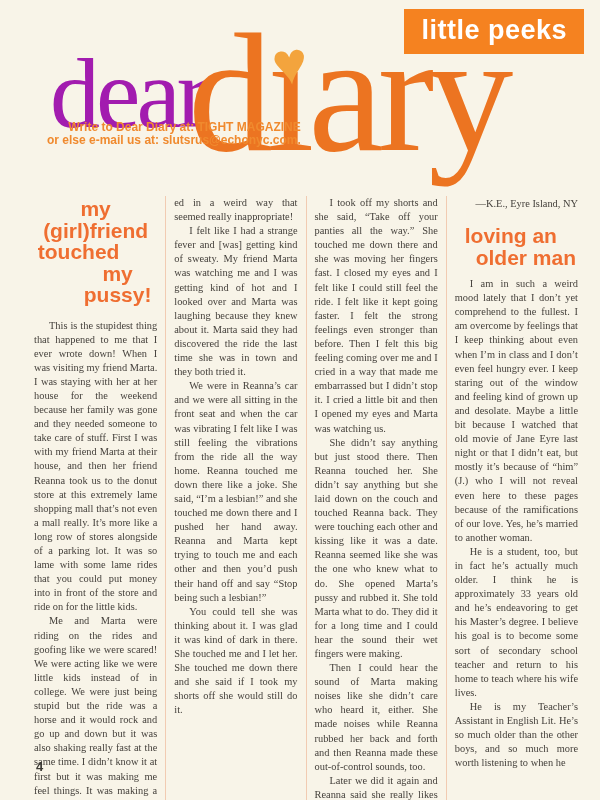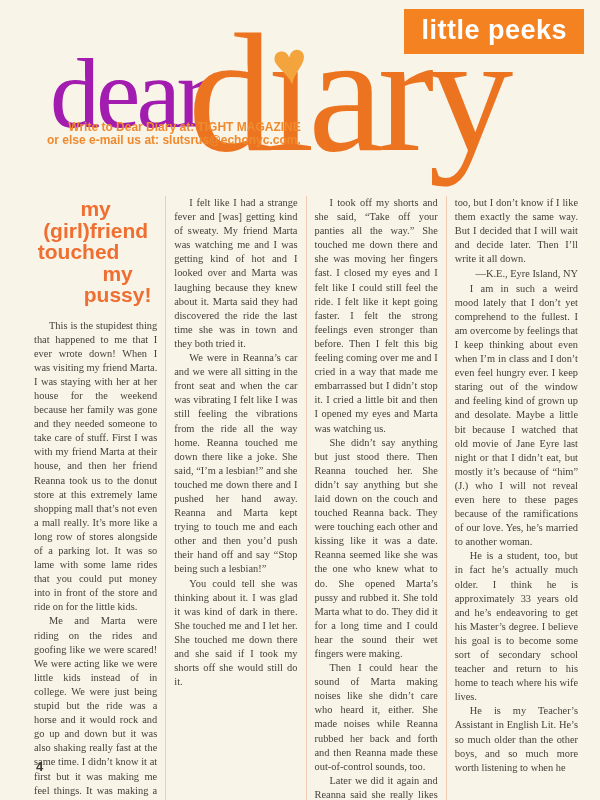--- a/index.html
+++ b/index.html
@@ -92,35 +92,39 @@
       <div class="headline h1">
         <div class="h1line1">my (girl)friend</div>
         <div class="h1line2">touched</div>
         <div class="h1line3">my pussy!</div>
       </div>
       <p>This is the stupidest thing that happened to me that I ever wrote down! When I was visiting my friend Marta. I was staying with her at her house for the weekend because her family was gone and they needed someone to take care of stuff. First I was with my friend Marta at their house, and then her friend Reanna took us to the donut store at this extremely lame shopping mall that’s not even a mall really. It’s more like a long row of stores alongside of a parking lot. It was so lame with some lame rides that you could put money into in front of the store and ride on for the little kids.</p>
       <p>Me and Marta were riding on the rides and goofing like we were scared! We were acting like we were little kids instead of in college. We were just being stupid but the ride was a horse and it would rock and go up and down but it was also shaking really fast at the same time. I didn’t know it at first but it was making me feel things. It was making a humming feeling between my legs! I was holding it in between my legs and it was trembling on me and making me feel things I wasn’t expecting. Like excit-</p>
     </div>
 
     <div class="col">
+      <p class="noindent">ed in a weird way that seemed really inappropriate!</p>
       <p>I felt like I had a strange fever and [was] getting kind of sweaty. My friend Marta was watching me and I was getting kind of hot and I looked over and Marta was laughing because they knew about it. Marta said they had discovered the ride the last time she was in town and they both tried it.</p>
       <p>We were in Reanna’s car and we were all sitting in the front seat and when the car was vibrating I felt like I was still feeling the vibrations from the ride all the way home. Reanna touched me down there like a joke. She said, “I’m a lesbian!” and she touched me down there and I pushed her hand away. Reanna and Marta kept trying to touch me and each other and then you’d push their hand off and say “Stop being such a lesbian!”</p>
       <p>You could tell she was thinking about it. I was glad it was kind of dark in there. She touched me and I let her. She touched me down there and she said if I took my shorts off she would still do it.</p>
     </div>
 
     <div class="col">
       <p>I took off my shorts and she said, “Take off your panties all the way.” She touched me down there and she was moving her fingers fast. I closed my eyes and I felt like I could still feel the ride. I felt like it kept going faster. I felt the strong feelings even stronger than before. Then I felt this big feeling coming over me and I cried in a way that made me embarrassed but I didn’t stop it. I cried a little bit and then I opened my eyes and Marta was watching us.</p>
       <p>She didn’t say anything but just stood there. Then Reanna touched her. She didn’t say anything but she laid down on the couch and touched Reanna back. They were touching each other and kissing like it was a date. Reanna seemed like she was the one who knew what to do. She opened Marta’s pussy and rubbed it. She told Marta what to do. They did it for a long time and I could hear the sound their wet fingers were making.</p>
       <p>Then I could hear the sound of Marta making noises like she didn’t care who heard it, either. She made noises while Reanna rubbed her back and forth and then Reanna made these out-of-control sounds, too.</p>
       <p>Later we did it again and Reanna said she really likes me and Marta says she likes me, too. I really like them,</p>
     </div>
 
     <div class="col">
-      <p class="noindent">too, but I don’t know if I like them exactly the same way. But I decided that I will wait and decide later. Then I’ll write it all down.</p>
       <p class="signature">—K.E., Eyre Island, NY</p>
+      <div class="headline h2">
+        <div class="h2line1">loving an</div>
+        <div class="h2line2">older man</div>
+      </div>
       <p>I am in such a weird mood lately that I don’t yet comprehend to the fullest. I am overcome by feelings that I keep thinking about even when I’m in class and I don’t even feel hungry ever. I keep staring out of the window and feeling kind of grown up and desolate. Maybe a little bit because I watched that old movie of Jane Eyre last night or that I didn’t eat, but mostly it’s because of “him” (J.) who I will not reveal even here to these pages because of the ramifications of our love. Yes, he’s married to another woman.</p>
       <p>He is a student, too, but in fact he’s actually much older. I think he is approximately 33 years old and he’s endeavoring to get his Master’s degree. I believe his goal is to become some sort of secondary school teacher and return to his home to teach where his wife lives.</p>
       <p>He is my Teacher’s Assistant in English Lit. He’s so much older than the other boys, and so much more worth listening to when he</p>
     </div>
 
   </div>
 
   <div class="page-number">4</div>
 
 </div>

